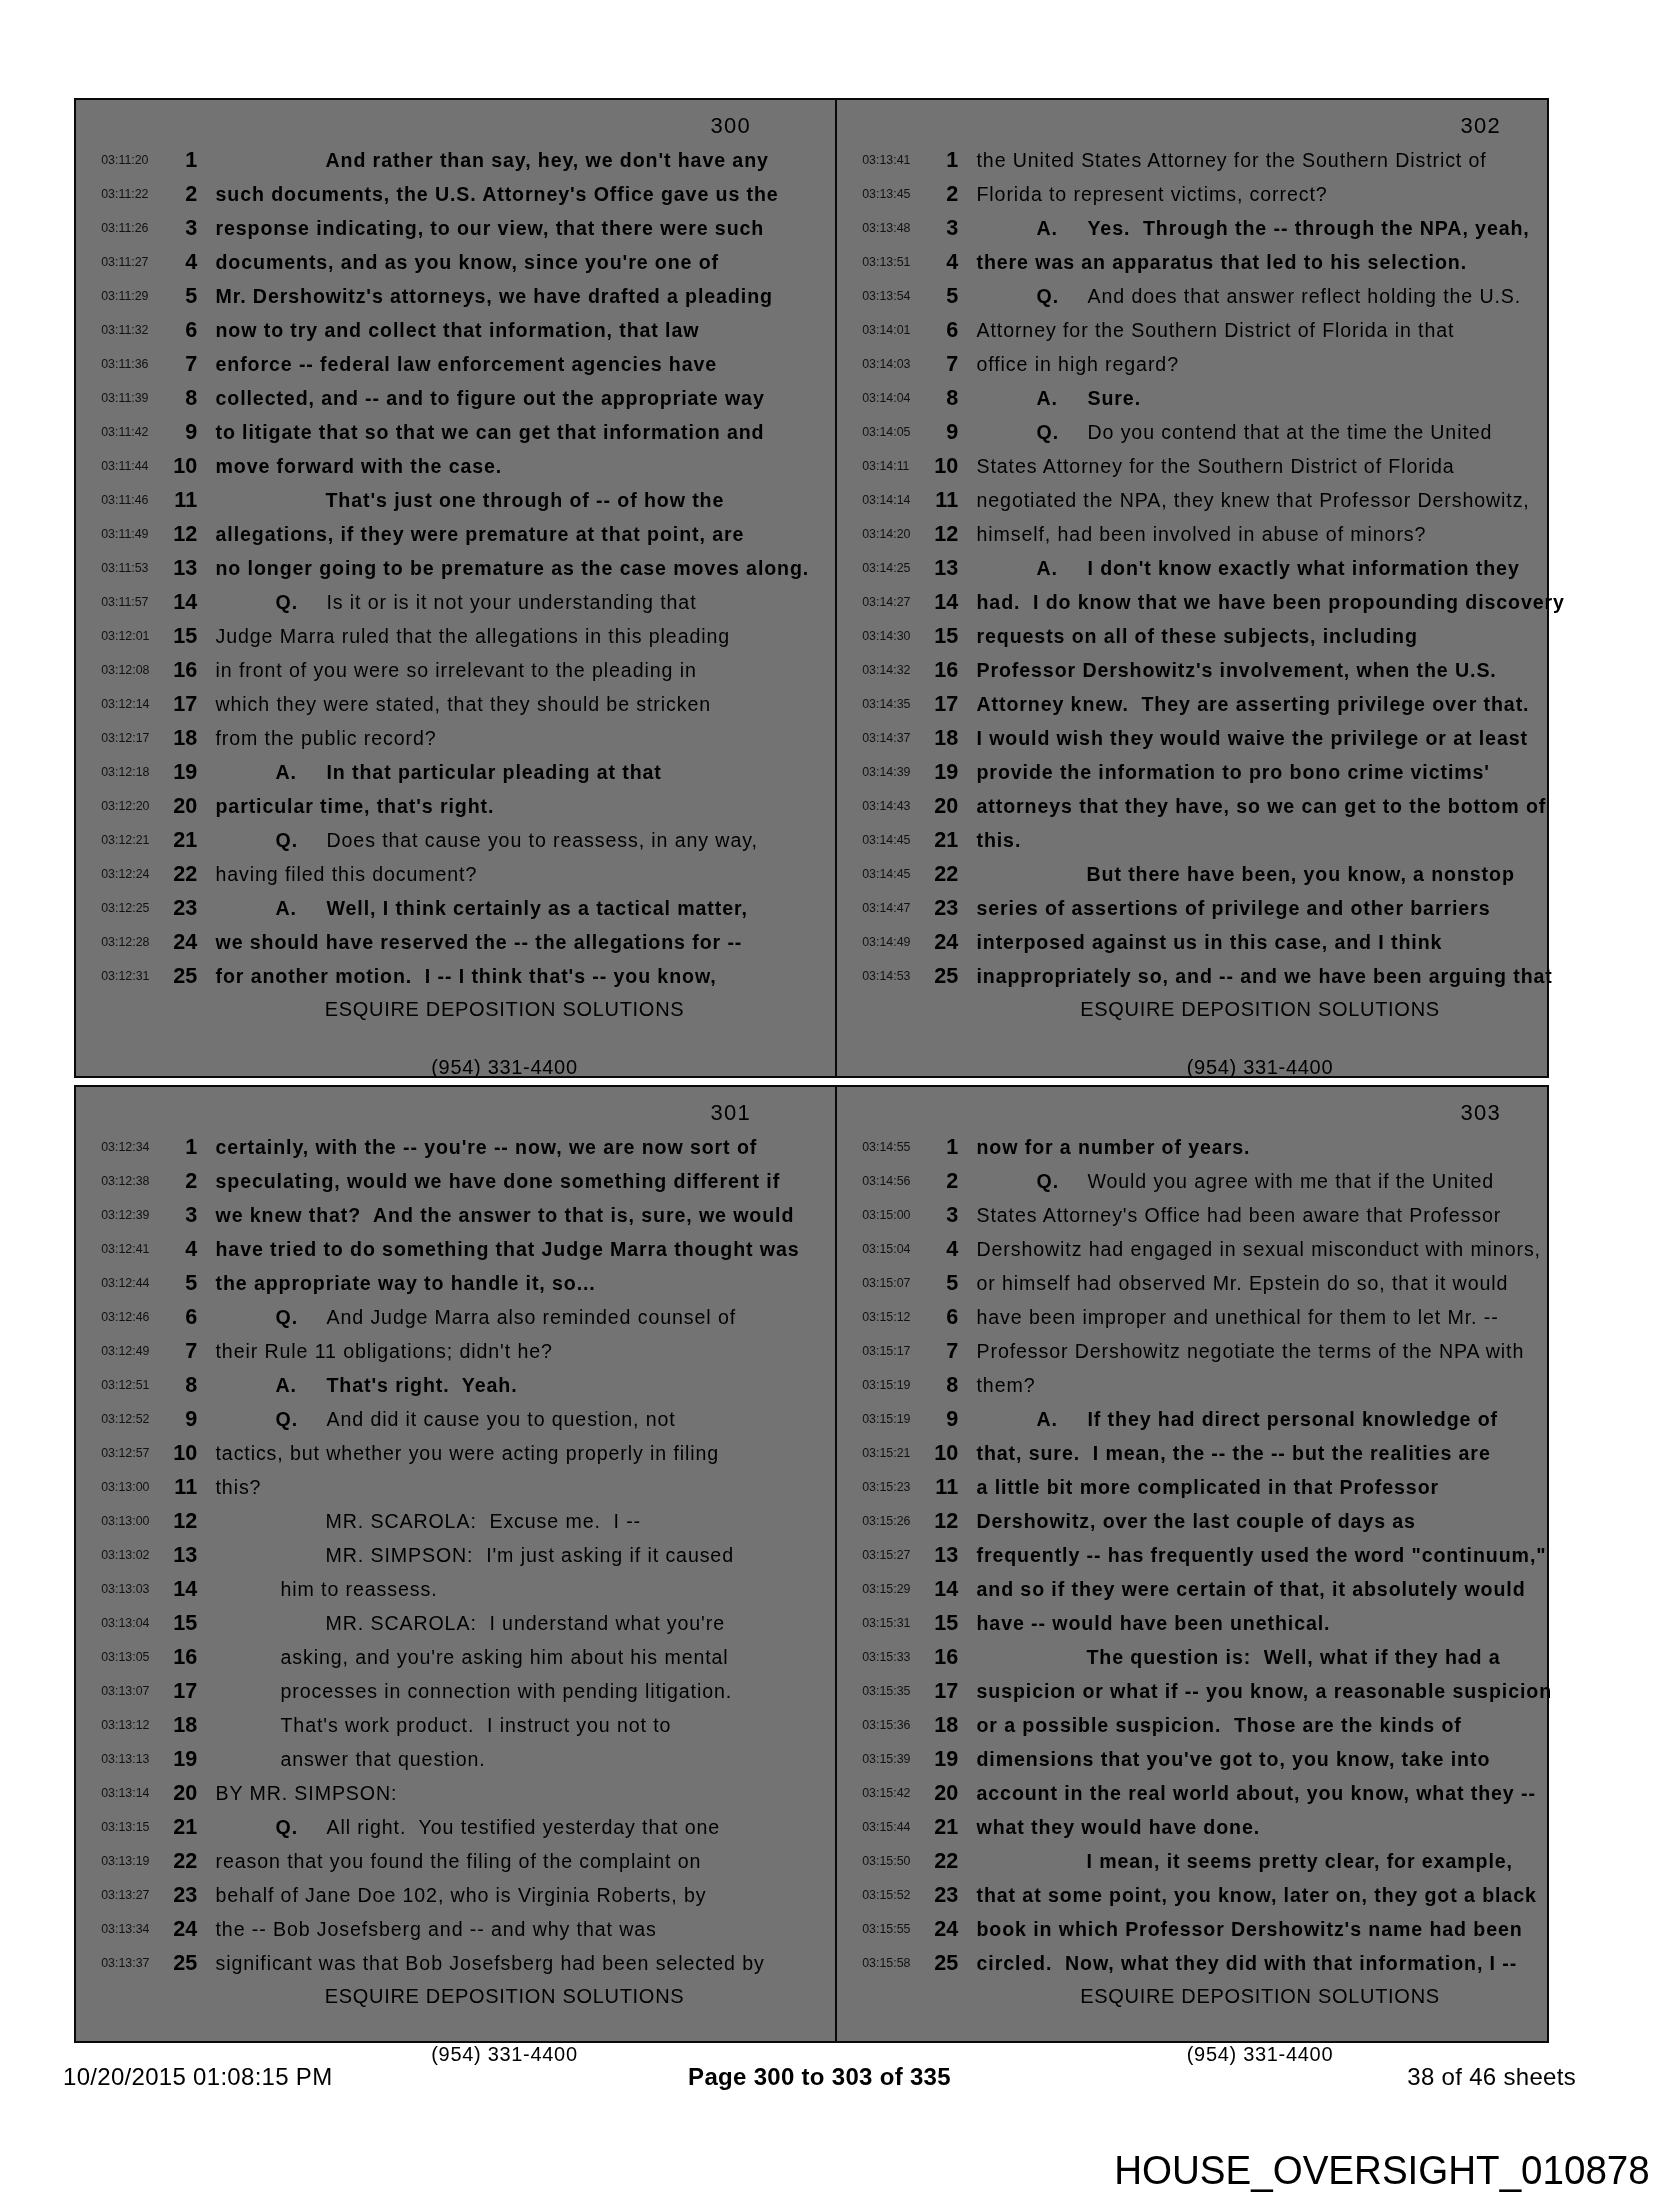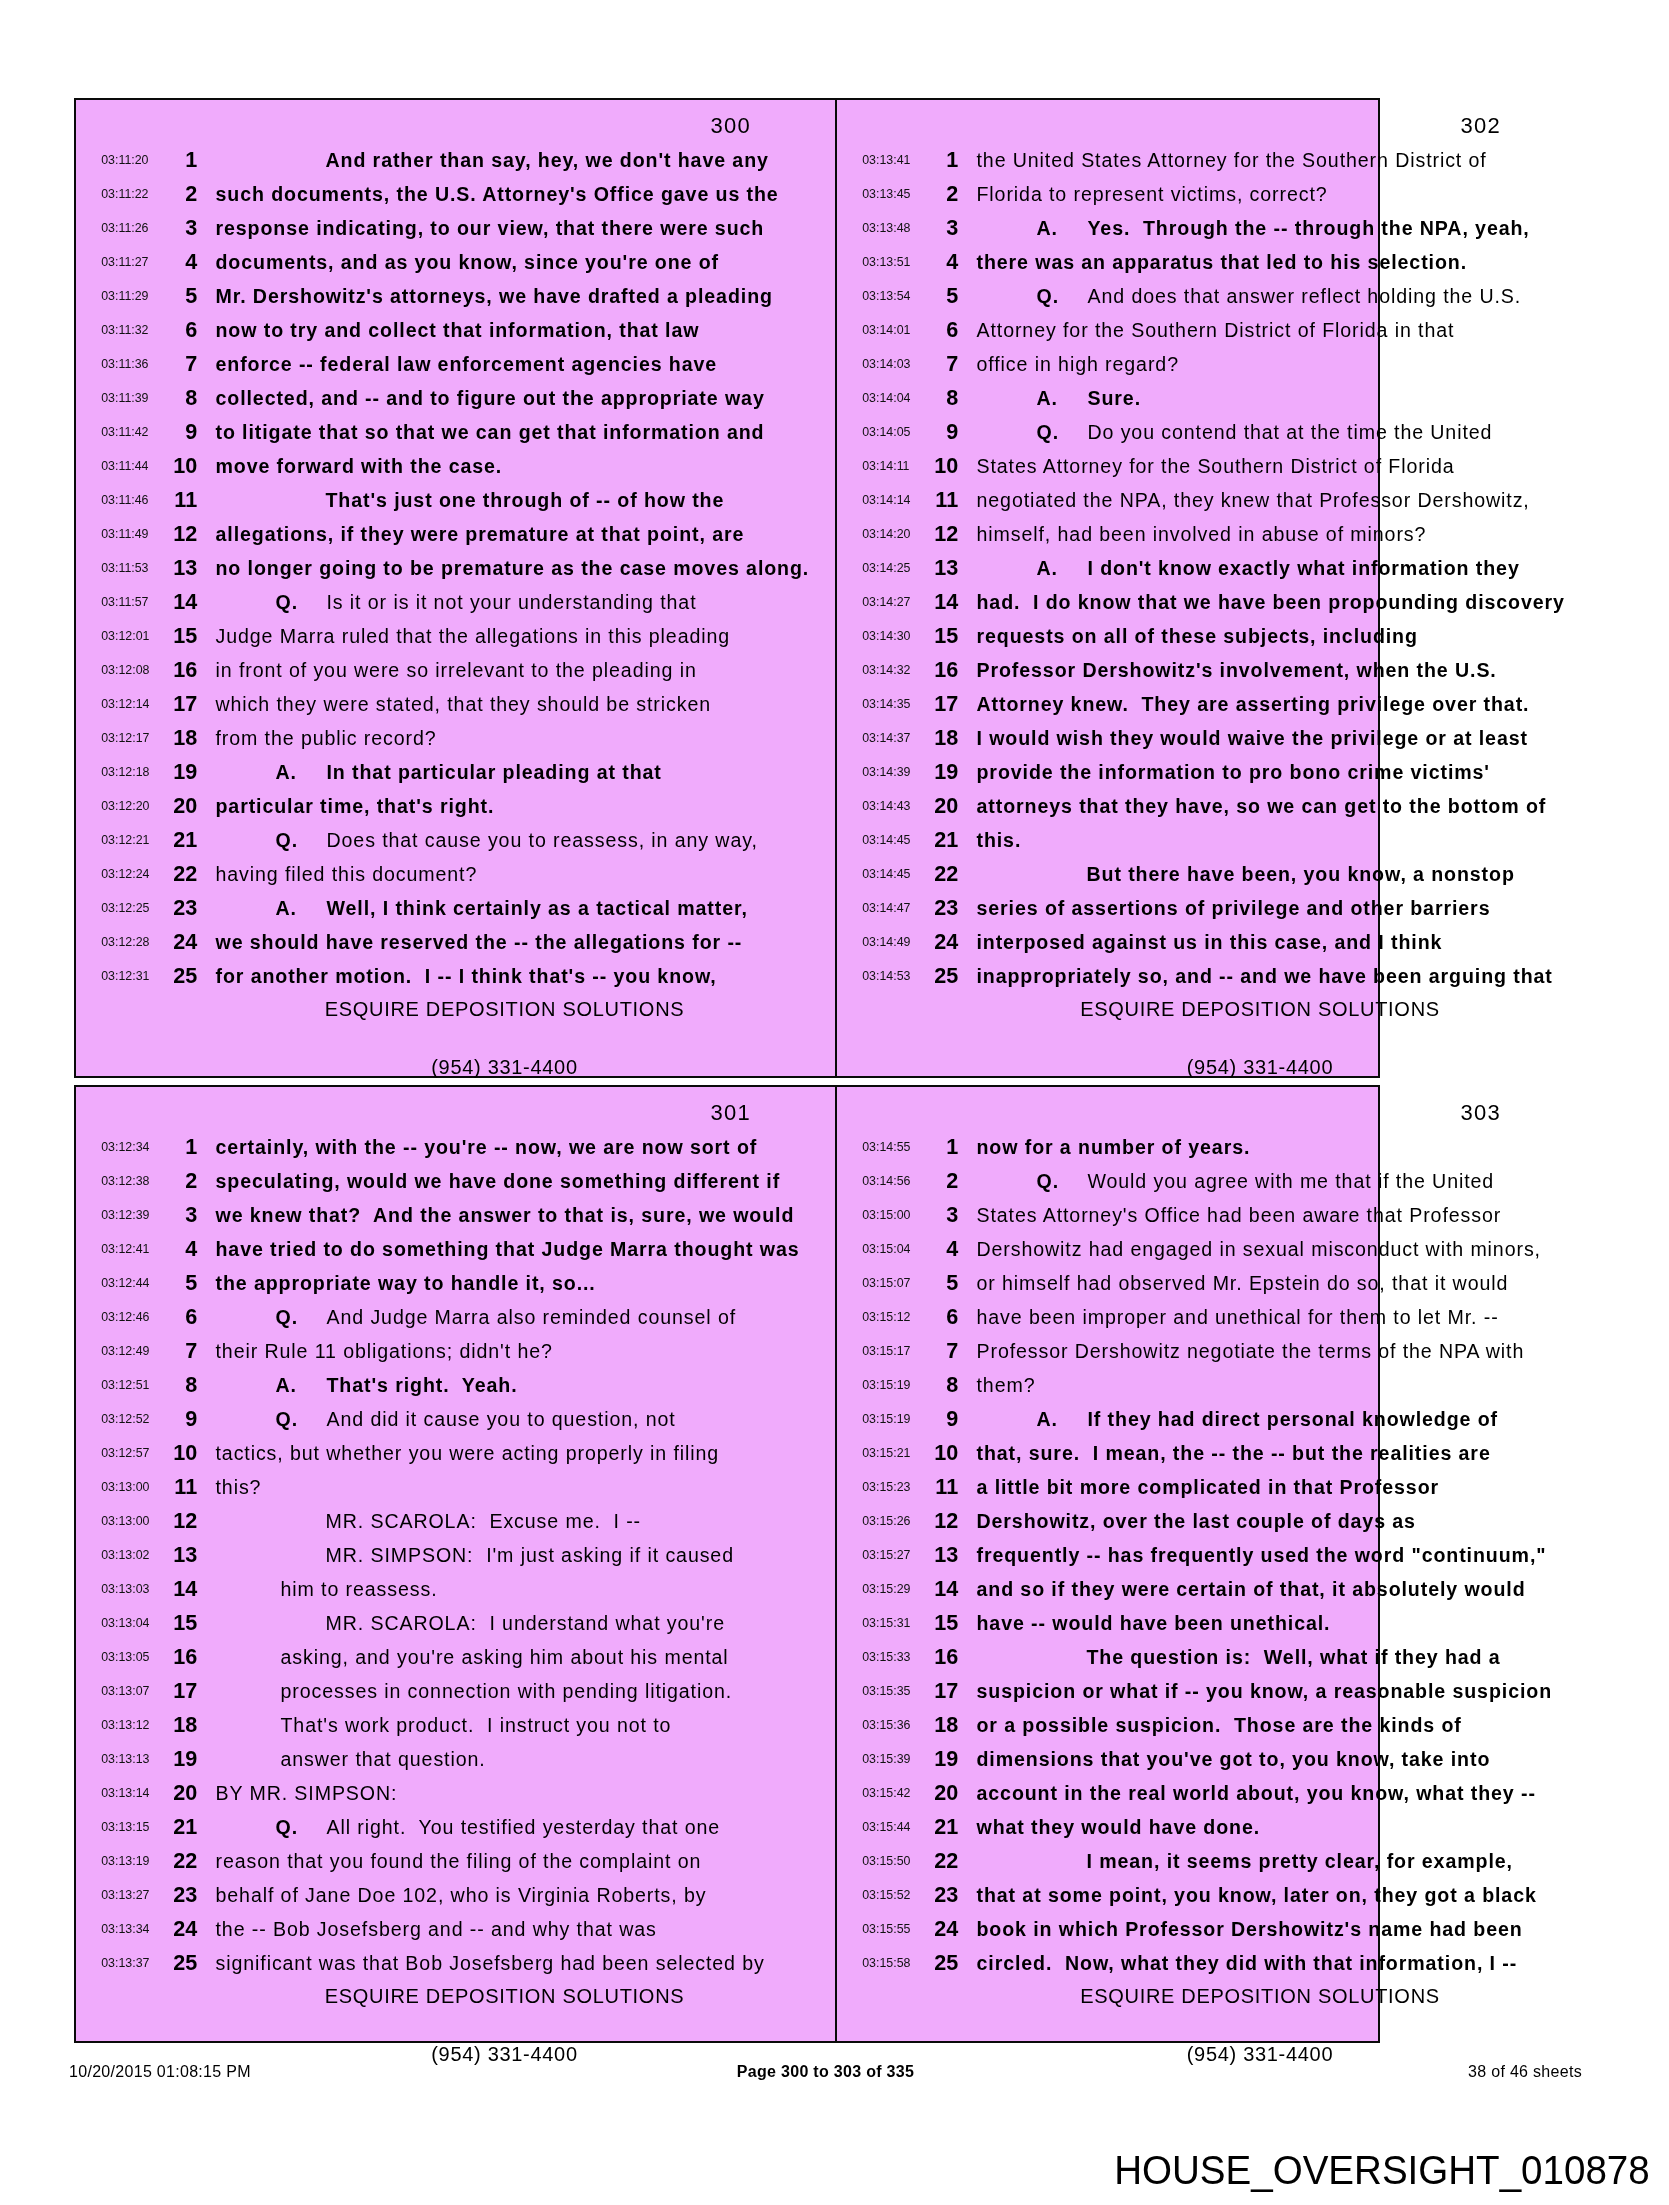--- a/index.html
+++ b/index.html
@@ -1,22 +1,22 @@
 <!DOCTYPE html>
 <html style="font-size:10.5px"><head>
 <meta charset="utf-8">
 <style>
   html,body{margin:0;padding:0;background:#e8e8e8;}
   .sheet{
     position:relative;width:1669px;height:2205px;background:#ffffff;
     font-family:"Liberation Sans",sans-serif;color:#000;overflow:hidden;
   }
   .box{
-    position:absolute;left:74px;width:1306px;
-    border:2.6px solid #0a0a0a;box-sizing:border-box;background:#f0abfc;
+    position:absolute;left:74px;width:1475px;
+    border:2.6px solid #0a0a0a;box-sizing:border-box;background:#737373;
     display:flex;
   }
   .box.top{top:98px;height:980px;}
   .box.bottom{top:1085px;height:958px;}
   .quad{position:relative;width:759px;box-sizing:border-box;flex:none;}
   .quad.right{width:750px;border-left:2.6px solid #0a0a0a;}
   .pagenum{
     position:absolute;top:13px;right:84px;font-size:22px;letter-spacing:1.3px;
   }
   .lines{position:absolute;top:43px;left:16px;right:3.9px;}
@@ -38,22 +38,22 @@
   .txt.ind2{padding-left:110px;}
   .txt.ind3{padding-left:65px;}
   .qa{display:inline-block;width:51px;font-weight:bold;}
   .vname,.vphone{
     position:absolute;left:124px;right:26px;text-align:center;
     font-size:20px;letter-spacing:0.7px;
   }
   .vname{top:898px;text-align:center;}
   .vphone{top:956px;}
   .pfooter{
-    position:absolute;top:2063px;left:69px;width:1513px;
-    display:flex;font-size:16px;letter-spacing:0.3px;
+    position:absolute;top:2063px;left:63px;width:1513px;
+    display:flex;font-size:24px;letter-spacing:0.3px;
   }
   .pfooter .f-left{flex:1;text-align:left;}
   .pfooter .f-center{flex:1;text-align:center;font-weight:bold;}
   .pfooter .f-right{flex:1;text-align:right;}
   .watermark{
     position:absolute;top:2147px;right:19.6px;font-size:41px;letter-spacing:0;
     transform:scaleX(0.94);transform-origin:100% 50%;white-space:nowrap;
   }
 </style>
 </head>

